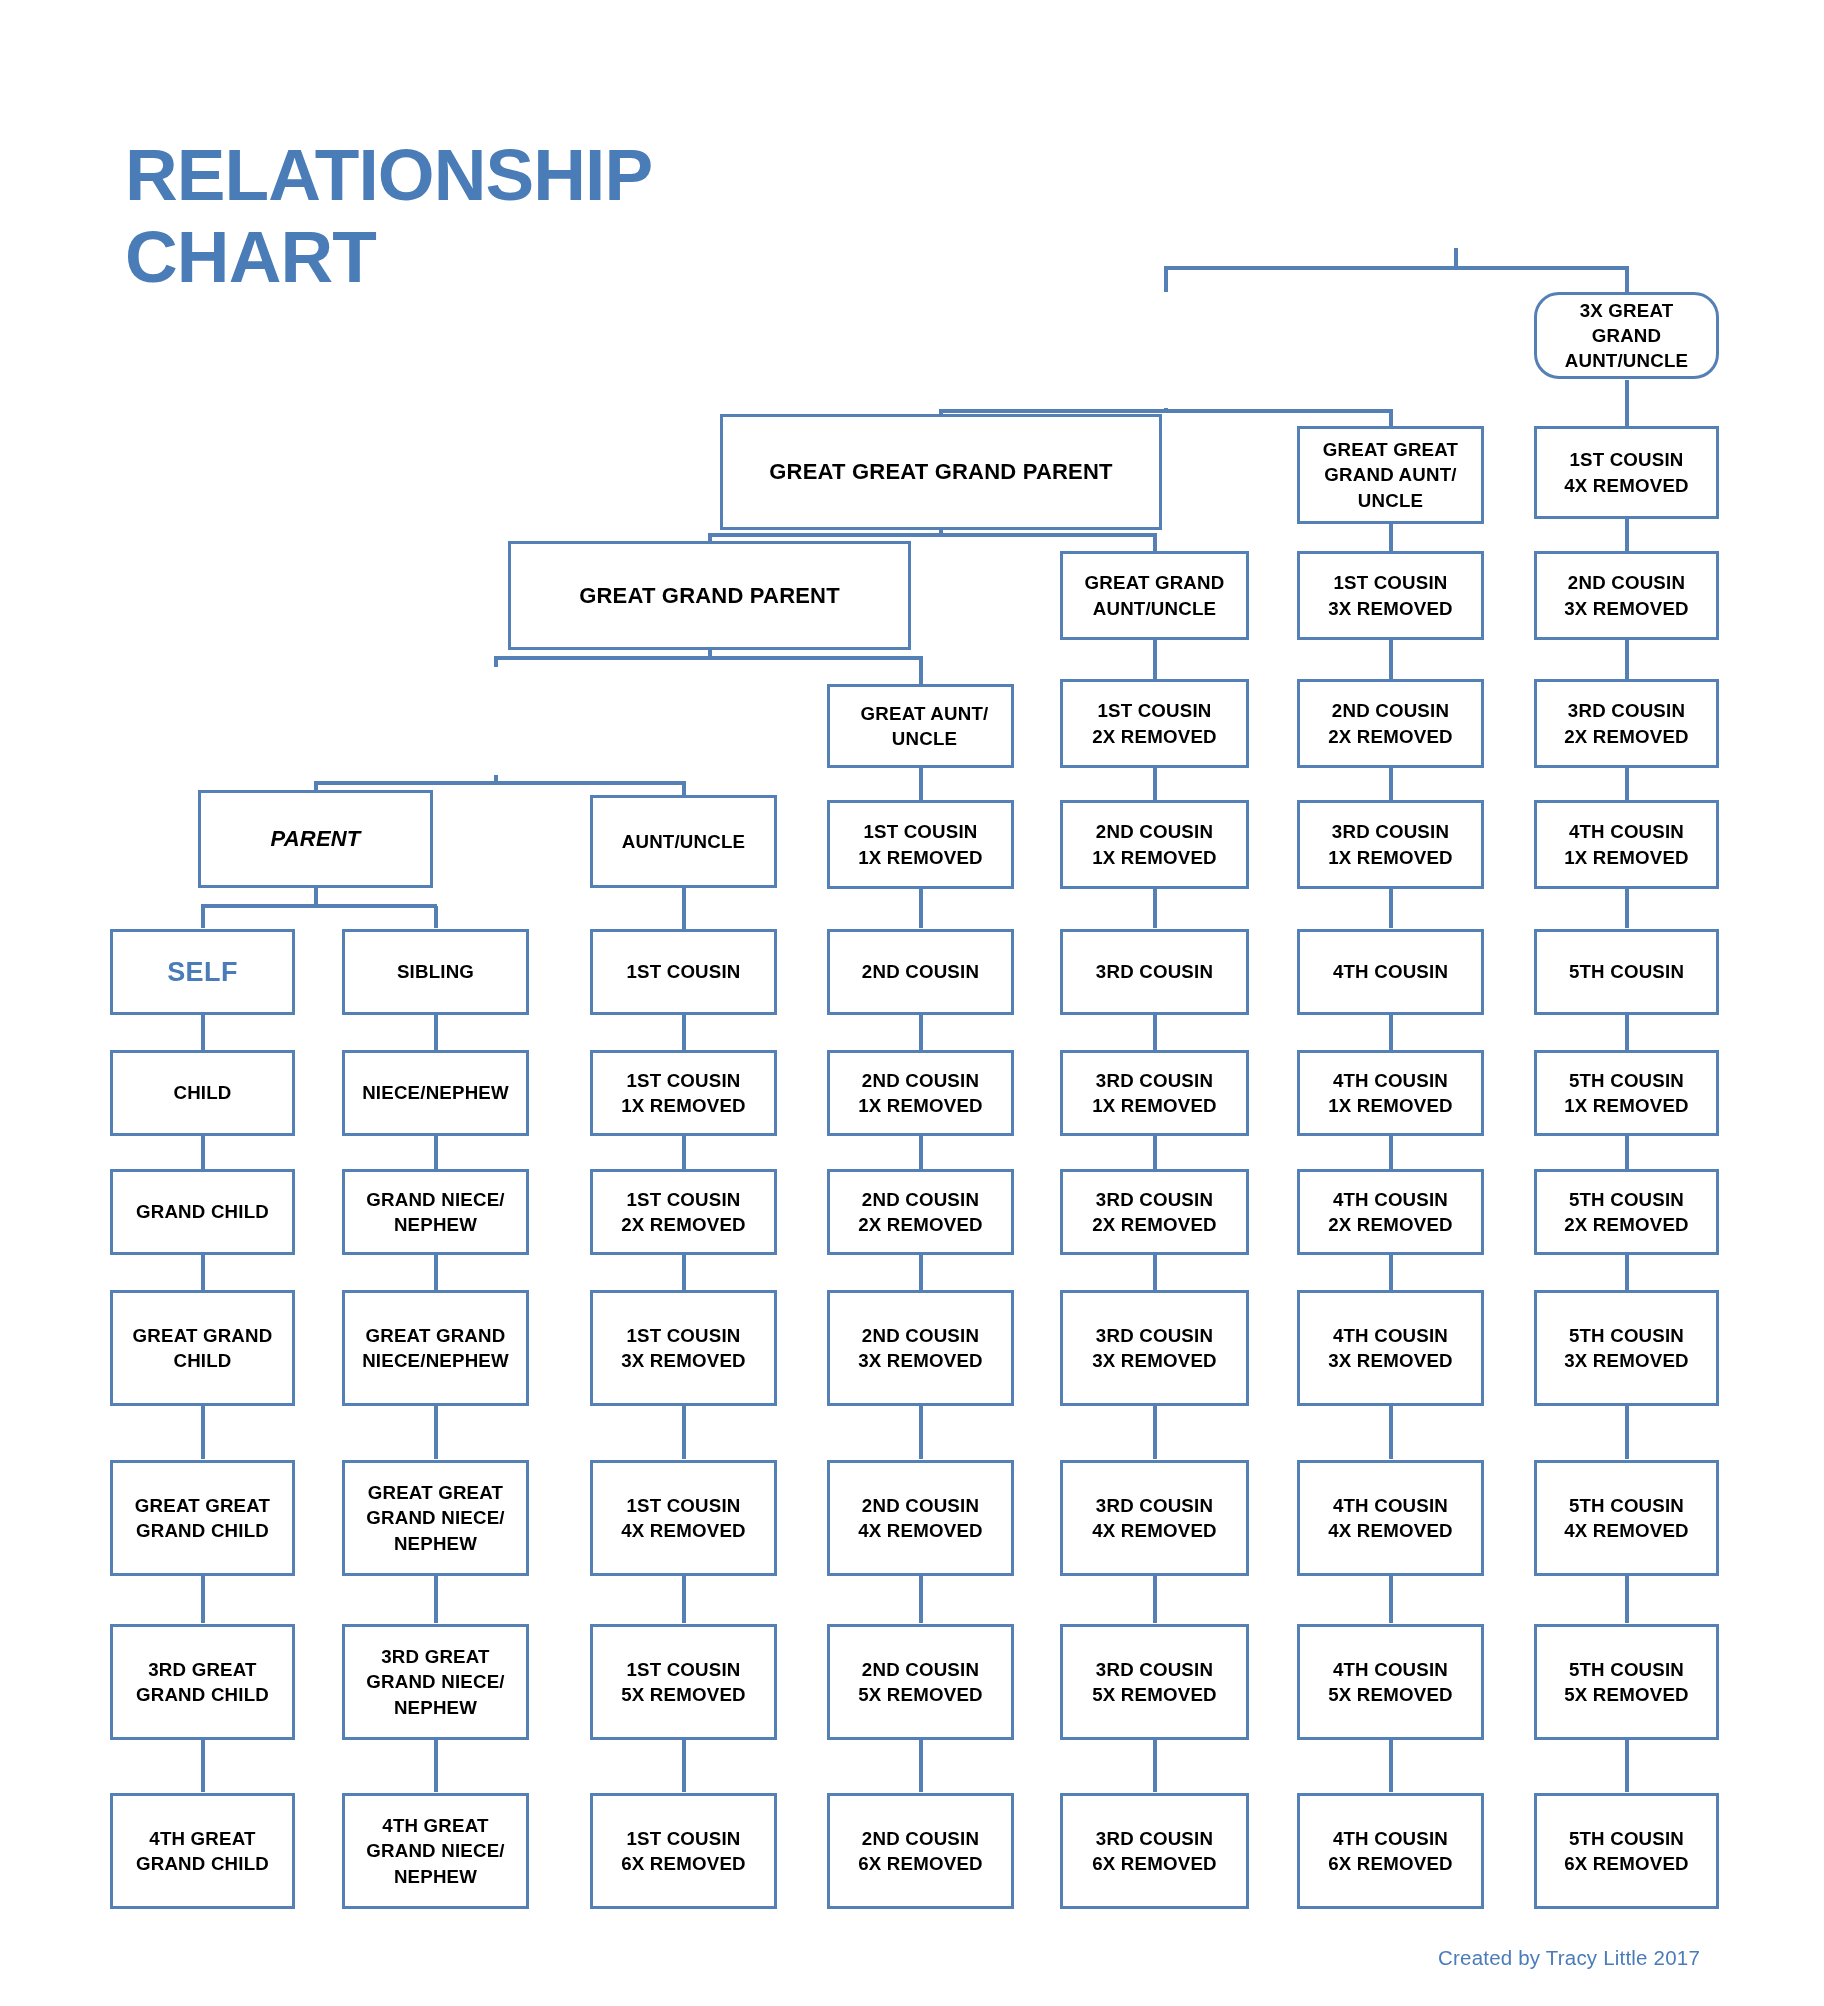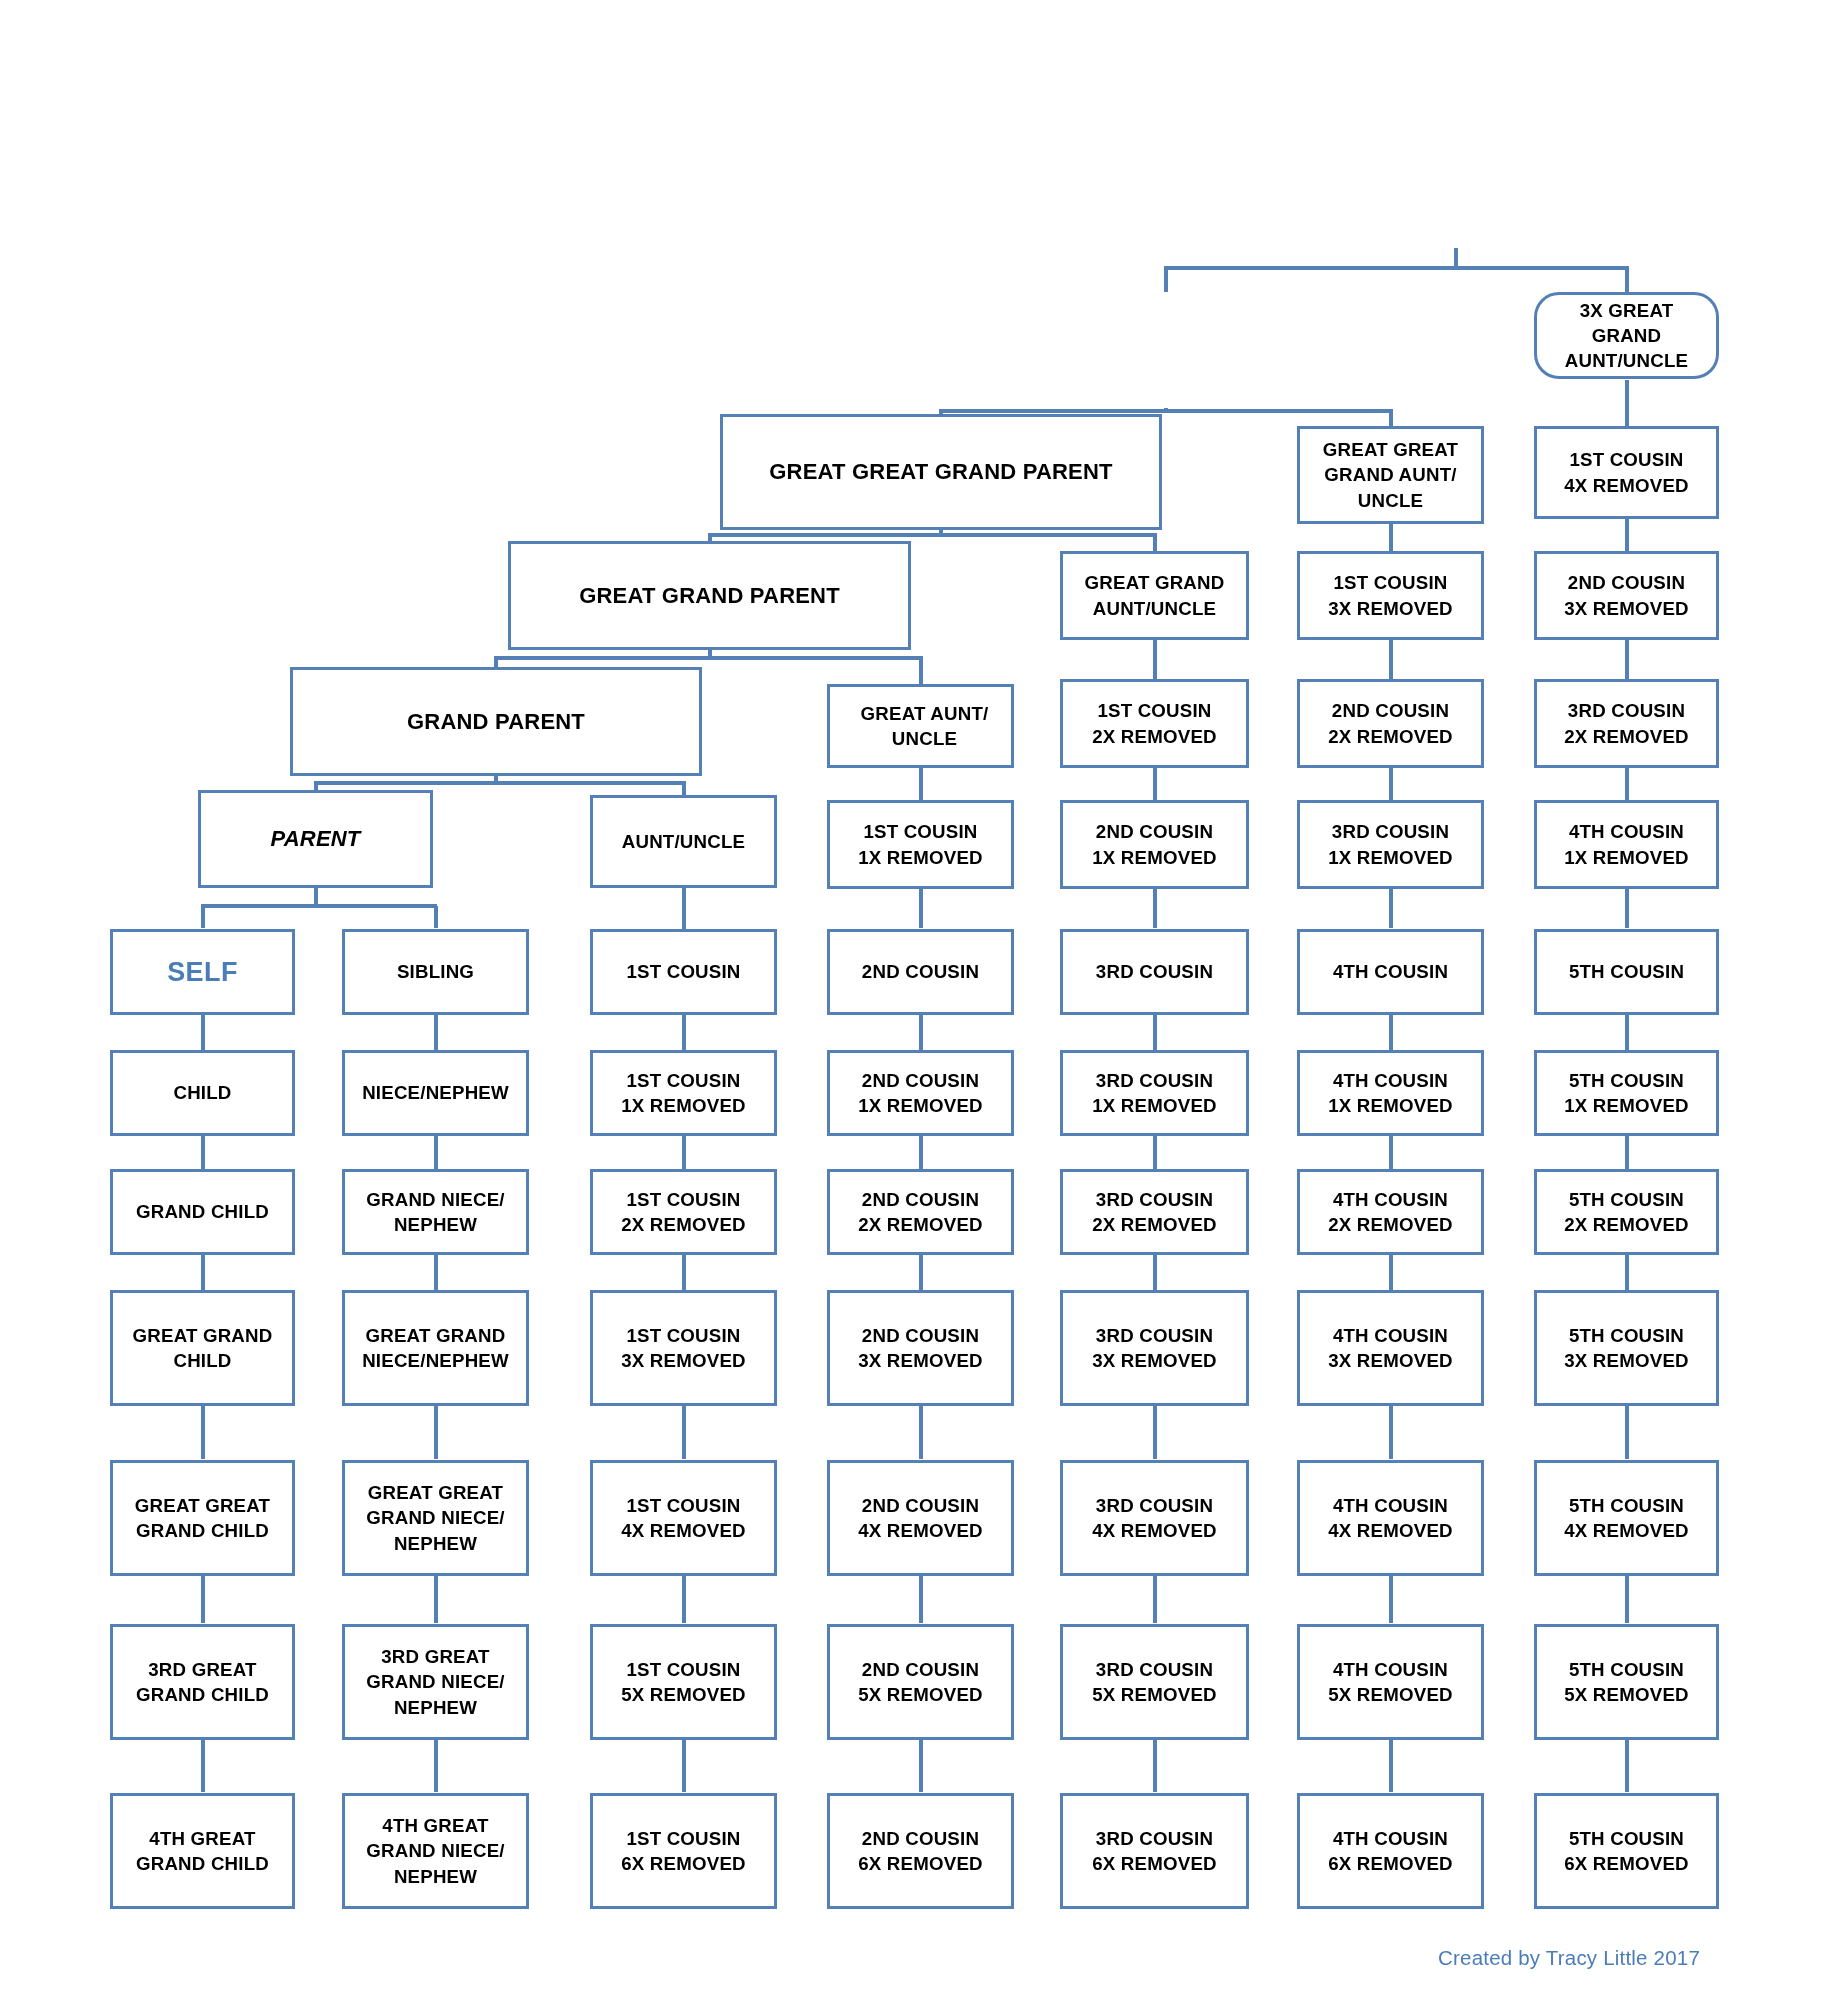--- a/index.html
+++ b/index.html
@@ -76,20 +76,22 @@
     font-weight:normal;
     letter-spacing:0.2px;
     text-align:right;
   }
 </style>
 </head>
 <body>
 
 <div id="page">
 
+  <div id="title">RELATIONSHIP
+CHART</div>
 
   <div id="lines">
       <div class="ln v" style="left: 1454px; top: 248px; height: 20.5px;"></div>
       <div class="ln h" style="left: 1164px; top: 266px; width: 465px;"></div>
       <div class="ln v" style="left: 1164px; top: 268px; height: 24px;"></div>
       <div class="ln v" style="left: 1625px; top: 268px; height: 24px;"></div>
       <div class="ln v" style="left: 1164px; top: 408px; height: 2.7px;"></div>
       <div class="ln h" style="left: 939px; top: 409px; width: 454px;"></div>
       <div class="ln v" style="left: 939px; top: 411px; height: 3.6px;"></div>
       <div class="ln v" style="left: 1389px; top: 411px; height: 15px;"></div>
@@ -171,23 +173,20 @@
 
 
   <div class="box wide" style="left:508px;top:541px;width:403px;height:109px;">
     <span class="lbl">GREAT GRAND PARENT</span>
   </div>
 
   <div class="box wide" style="left:720px;top:414px;width:442px;height:116px;">
     <span class="lbl">GREAT GREAT GRAND PARENT</span>
   </div>
 
-  <div class="box wide" style="left:290px;top:667px;width:412px;height:109px;">
-    <span class="lbl">GRAND PARENT</span>
-  </div>
 
   <div class="box wide" style="left:198px;top:790px;width:235px;height:98px;font-style:italic;">
     <span class="lbl">PARENT</span>
   </div>
 
   <div class="box" style="left:1534px;top:292px;width:185px;height:87px;border-radius:25px;">
     <span class="lbl">3X GREAT GRAND
 AUNT/UNCLE</span>
   </div>
 

